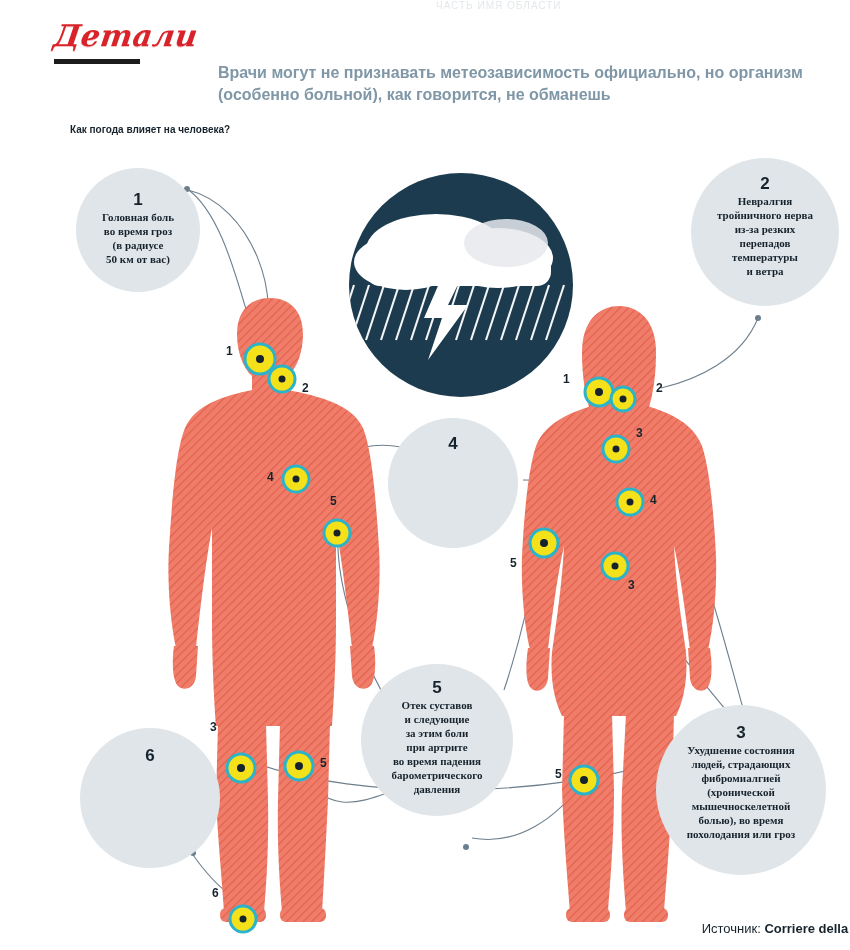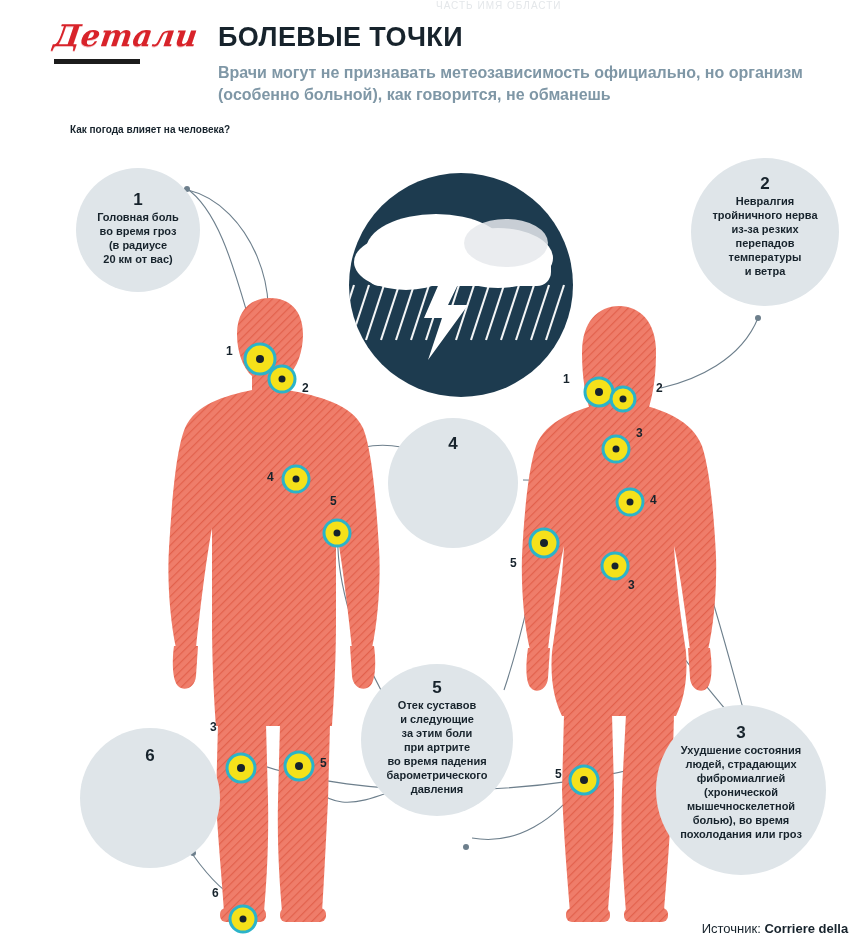--- a/index.html
+++ b/index.html
@@ -107,20 +107,21 @@
     font-weight: bold;
     color: #17232c;
   }
   .bubble .txt {
     font-size: 11px;
     font-weight: bold;
     line-height: 14px;
     text-align: center;
     padding: 0 14px;
     white-space: pre-line;
+    font-family: Liberation Serif, serif;
   }
 
   
   .ptnum {
     position: absolute;
     font-size: 12px;
     font-weight: bold;
     color: #17232c;
   }
 
@@ -138,21 +139,20 @@
 
 <div id="page">
 
   <div class="top-faded">ЧАСТЬ ИМЯ  ОБЛАСТИ</div>
 
   <div class="brand">
     <div class="brand-word">Детали</div>
     <div class="brand-rule"></div>
   </div>
 
-  <div class="title">БОЛЕВЫЕ ТОЧКИ</div>
   <div class="subtitle">Врачи могут не признавать метеозависимость официально, но организм (особенно больной), как говорится, не обманешь</div>
   <div class="kicker">Как погода влияет на человека?</div>
 
   <svg id="art" viewBox="0 0 850 950">
     <defs>
       <pattern id="hatch" width="6" height="6" patternUnits="userSpaceOnUse" patternTransform="rotate(45)">
         <rect width="6" height="6" fill="#ef7d6a"></rect>
         <line x1="0" y1="0" x2="0" y2="6" stroke="#e2614c" stroke-width="2.4"></line>
       </pattern>
       <clipPath id="stormClip">
@@ -356,21 +356,21 @@
       <circle cx="430" cy="847" r="3"></circle>
       <circle cx="712" cy="726" r="3"></circle>
     </g>
   </svg>
 
   <div class="bubble" style="left:40px; top:168px; width:124px; height:124px; padding-top:22px;">
     <div class="num">1</div>
     <div class="txt">Головная боль
 во время гроз
 (в радиусе
-20 км от вас)</div>
+50 км от вас)</div>
   </div>
 
   <div class="bubble" style="left:655px; top:158px; width:148px; height:148px; padding-top:16px;">
     <div class="num">2</div>
     <div class="txt">Невралгия
 тройничного нерва
 из-за резких
 перепадов
 температуры
 и ветра</div>

